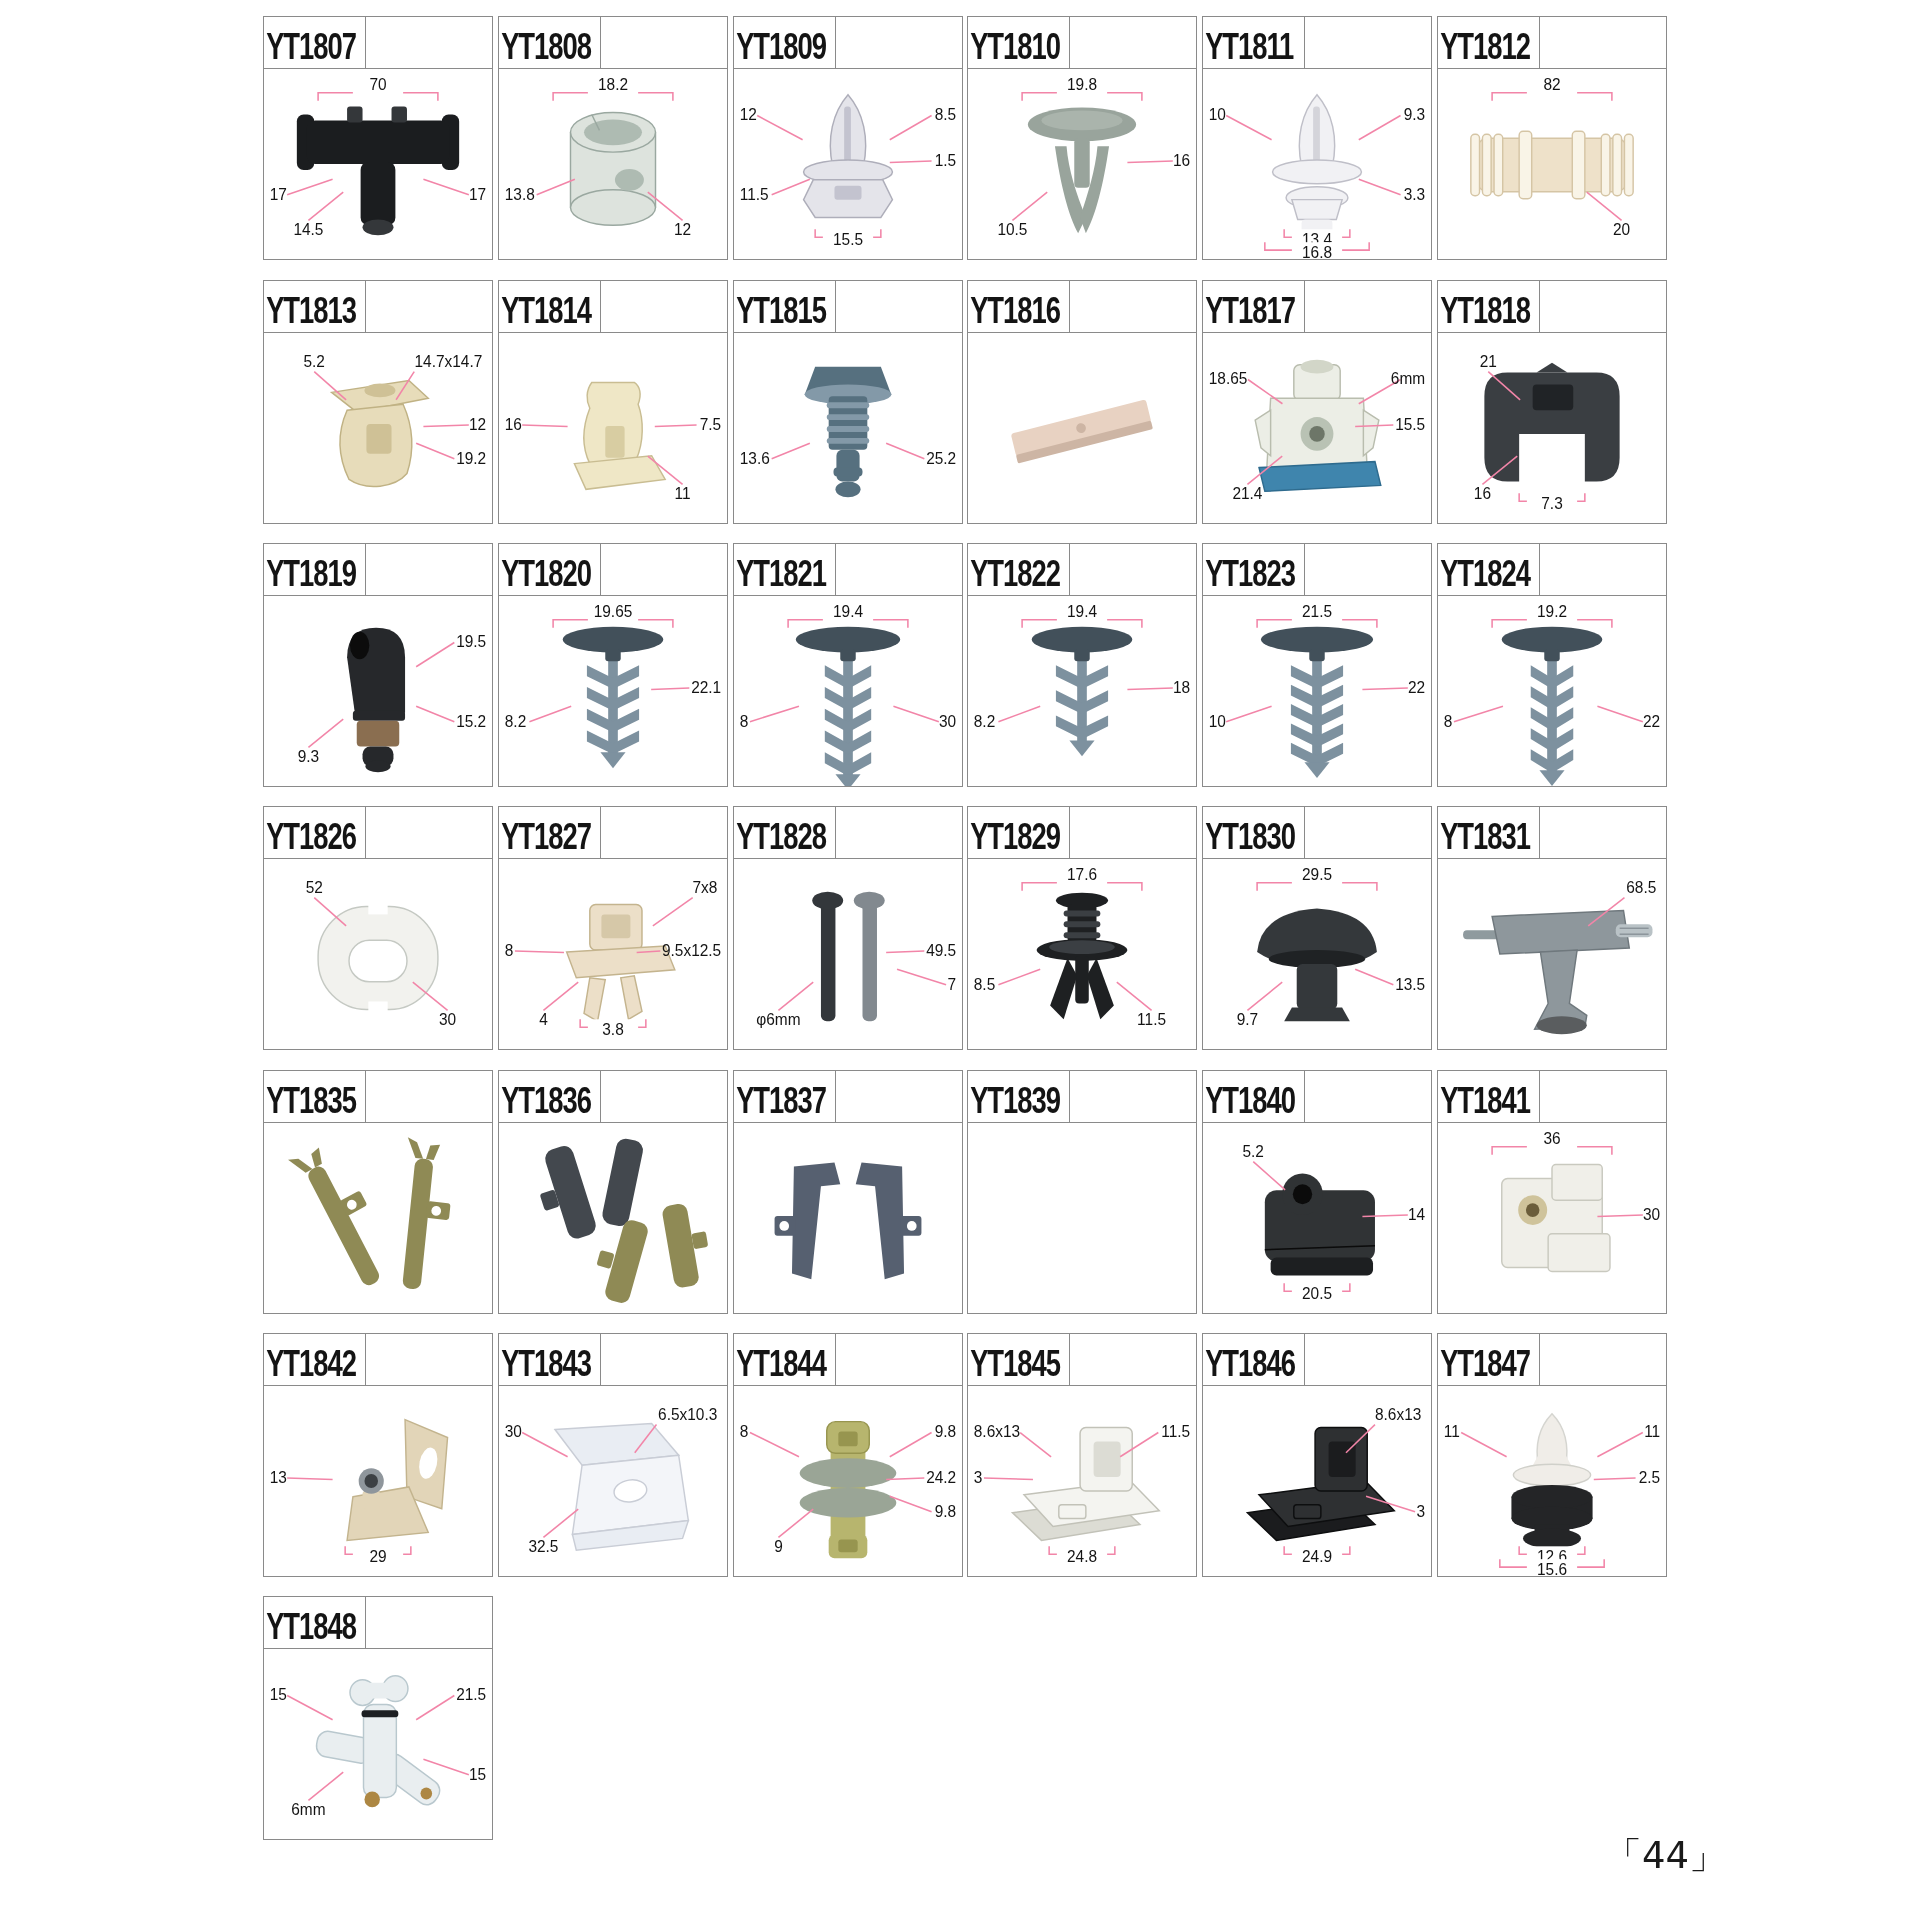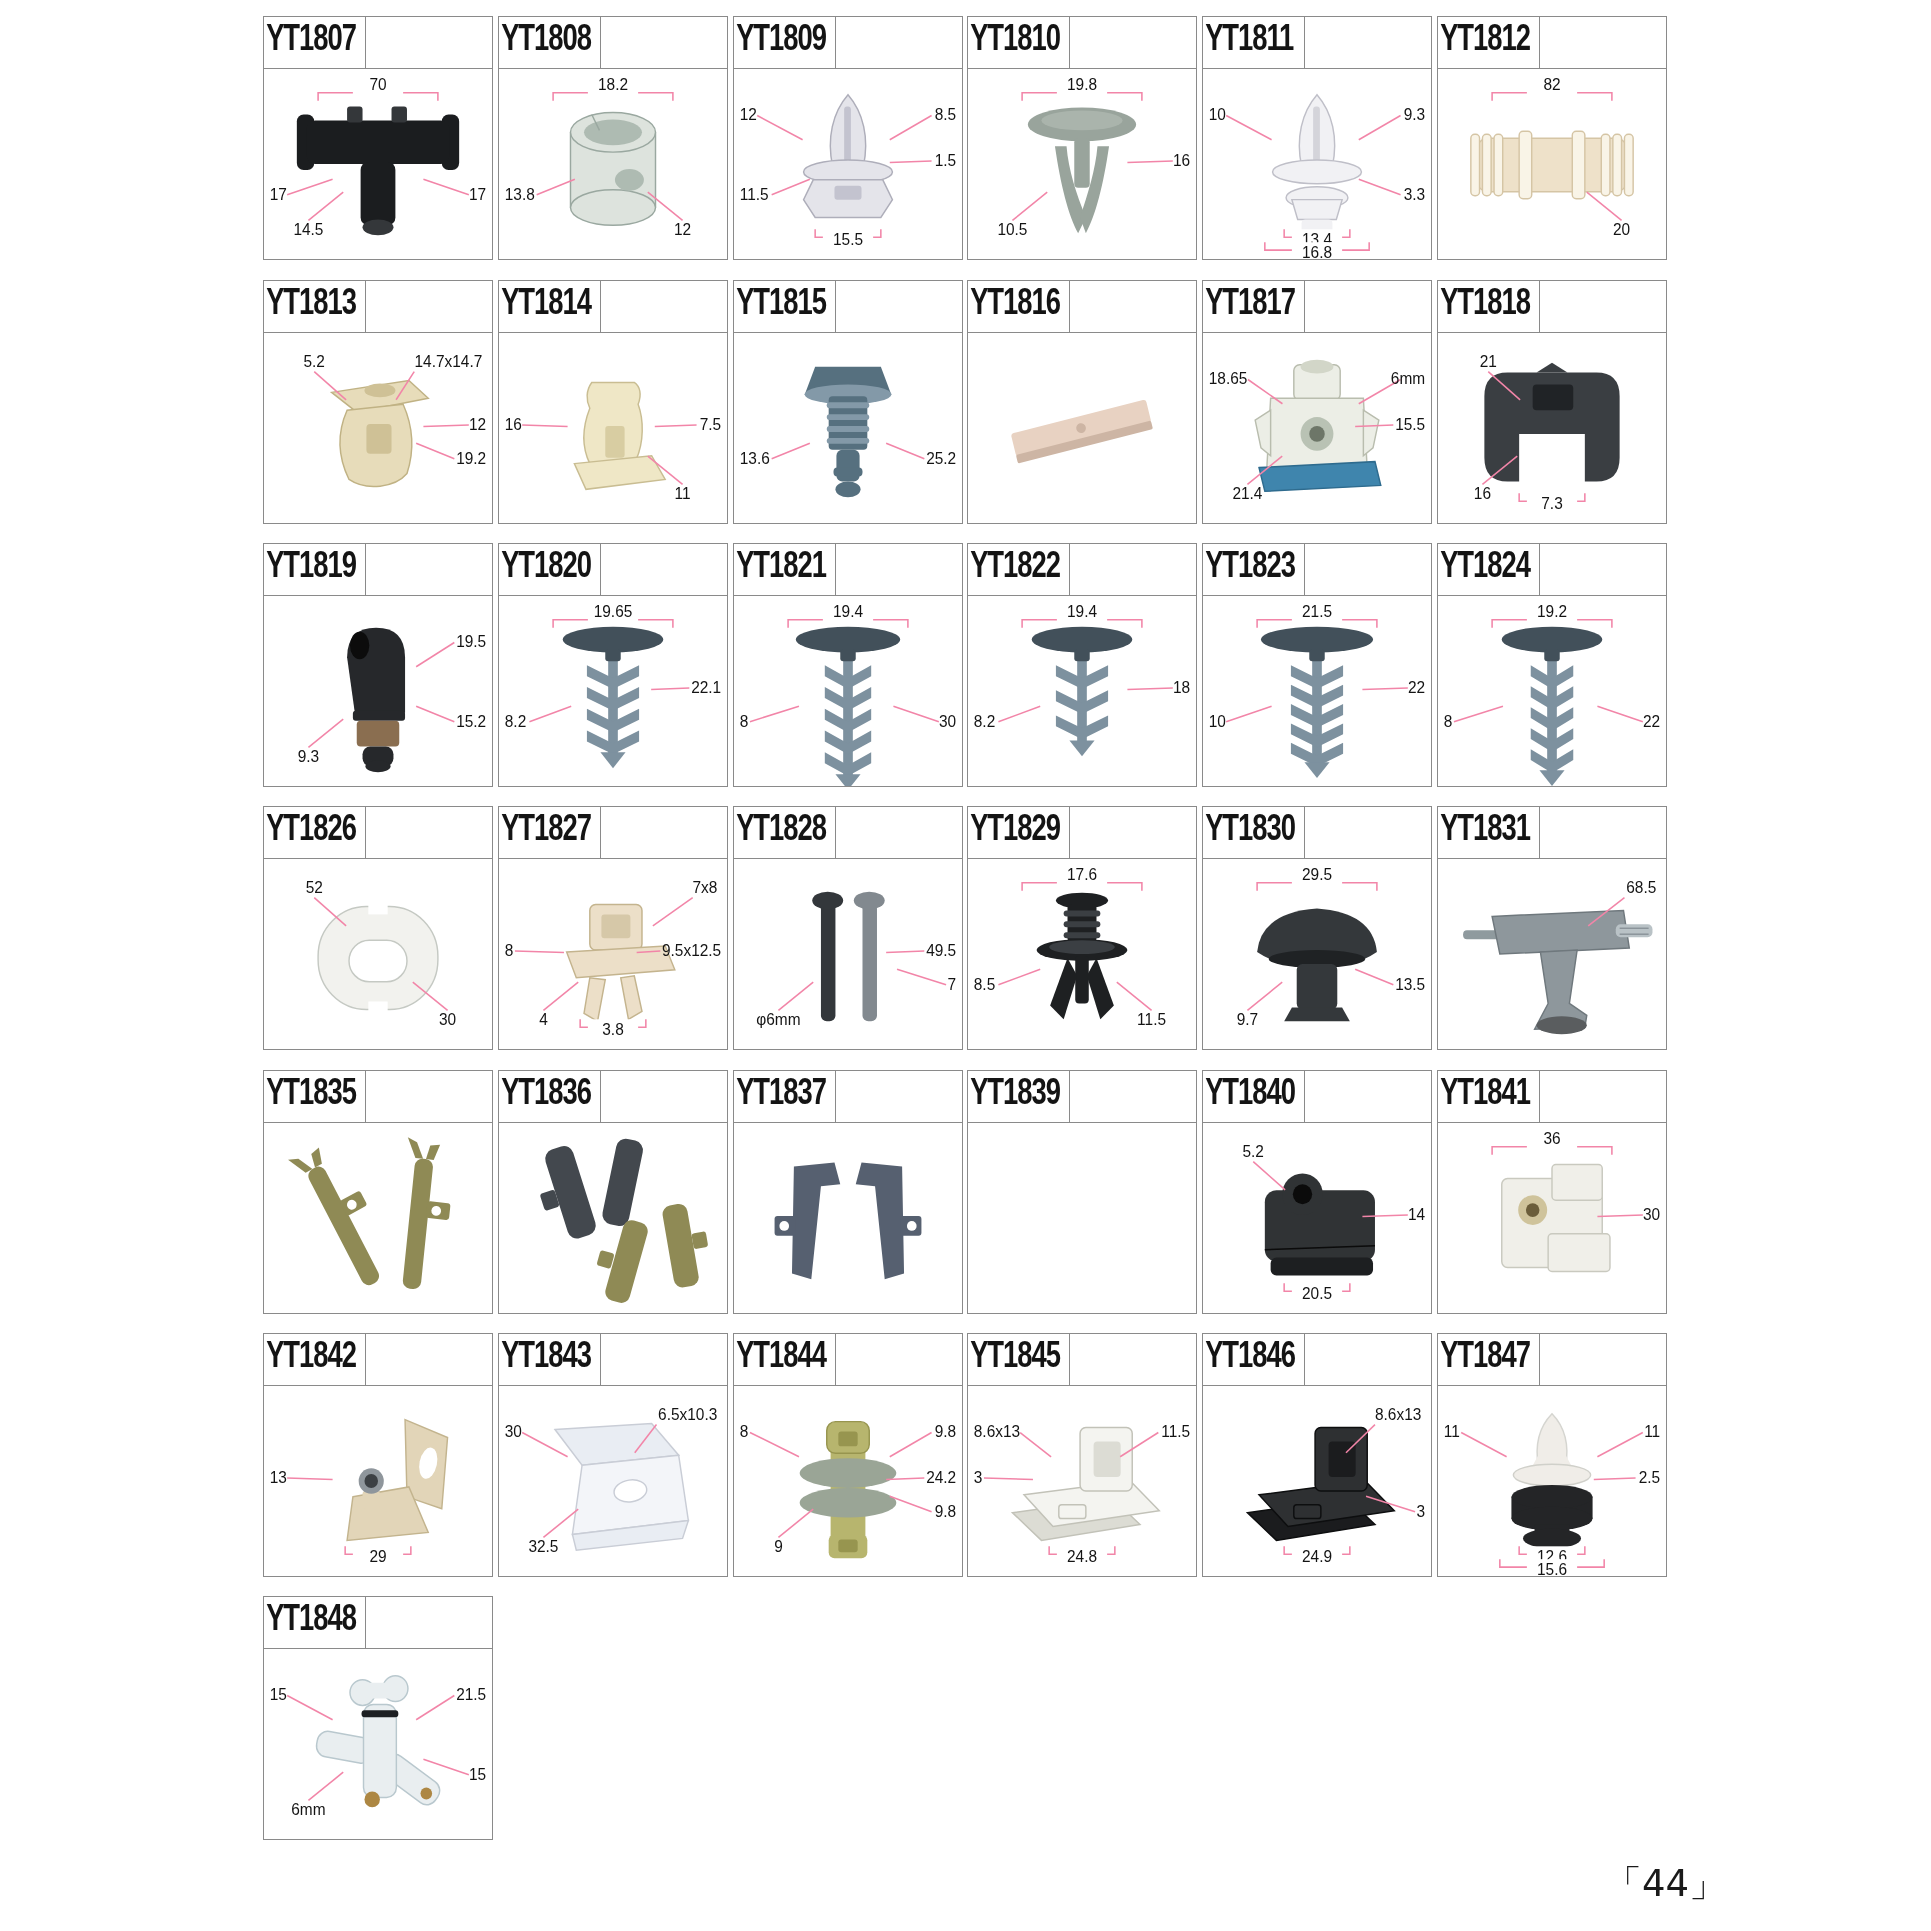--- a/index.html
+++ b/index.html
@@ -3,28 +3,28 @@
 <meta charset="utf-8">
 <style>
   html,body{margin:0;padding:0;background:#ffffff;}
   body{width:1931px;height:1931px;position:relative;font-family:"Liberation Sans",sans-serif;}
   .grid{position:absolute;left:263px;top:16.4px;display:grid;
         grid-template-columns:repeat(6,230px);grid-auto-rows:244px;
         column-gap:4.8px;row-gap:19.3px;}
   .cell{border:1.9px solid #8a8a8a;background:#fff;display:flex;flex-direction:column;box-sizing:border-box;}
   .hdr{height:51px;border-bottom:1.9px solid #8a8a8a;display:flex;flex:none;}
   .pn{width:102px;border-right:1.9px solid #8a8a8a;box-sizing:border-box;
-      display:flex;align-items:flex-start;overflow:visible;white-space:nowrap;}
+      display:flex;align-items:flex-end;overflow:visible;white-space:nowrap;}
   .pn span{font-weight:bold;font-size:37px;color:#141414;letter-spacing:-1.4px;
       transform:scaleX(.74);transform-origin:0 50%;padding-left:2.9px;display:inline-block;}
   .hdr-rest{flex:1;}
   .img{flex:1;position:relative;overflow:hidden;}
   .img svg{position:absolute;left:0;top:0;width:100%;height:100%;}
   .pageno{position:absolute;left:1605px;top:1831px;font-size:37px;color:#1a1a1a;
-      font-family:"DejaVu Sans",sans-serif;margin-top:28px;}
+      font-family:"DejaVu Sans",sans-serif;}
 </style>
 </head>
 <body>
 
 <div class="grid" id="grid">
     <div class="cell">
       <div class="hdr">
         <div class="pn">
           <span>YT1807</span>
         </div>

